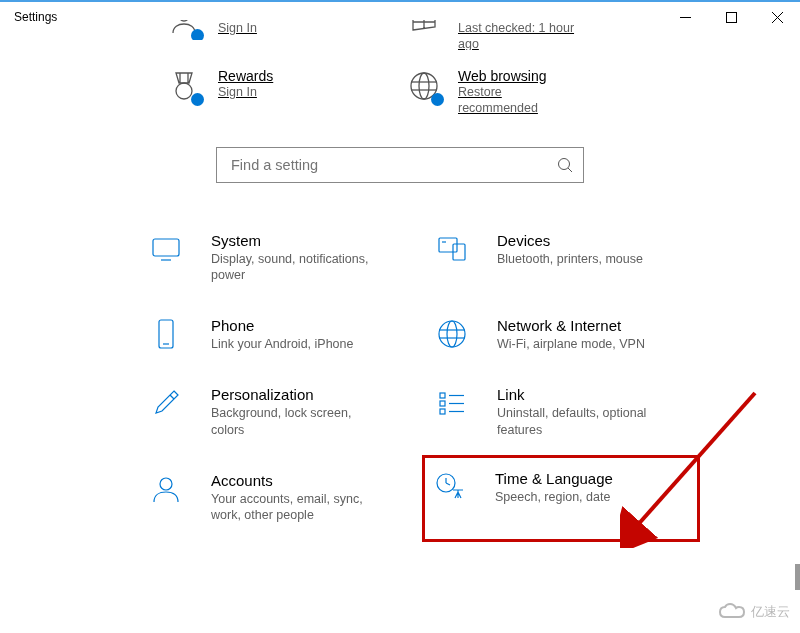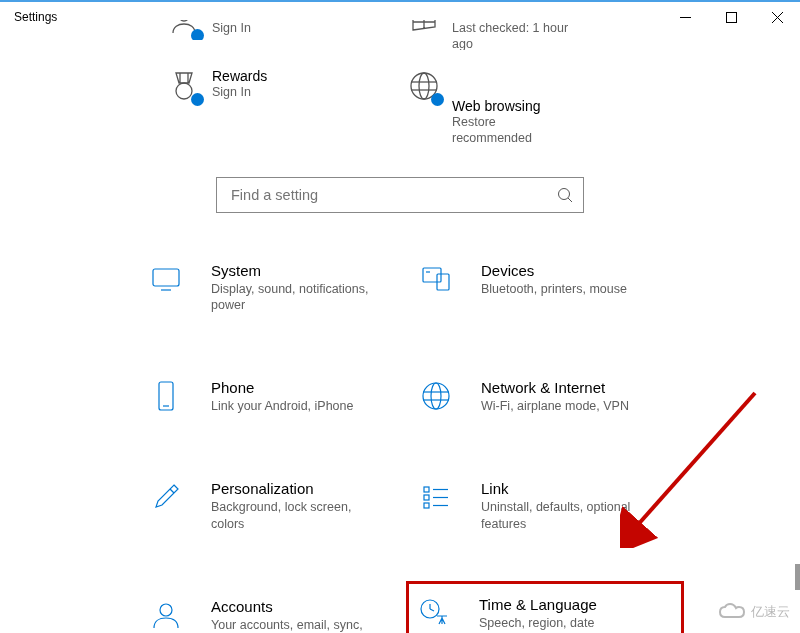--- a/index.html
+++ b/index.html
@@ -41,22 +41,23 @@
     grid-template-columns: 240px 240px;
     column-gap: 0;
     row-gap: 18px;
     padding: 0 0 30px 0;
     margin: 0 auto;
     width: 480px;
   }
   .status-item {
     display: flex;
     align-items: flex-start;
-    gap: 10px;
+    gap: 16px;
     padding: 0 6px;
+    text-decoration: underline;
   }
   .status-icon {
     position: relative;
     width: 36px;
     height: 36px;
     flex-shrink: 0;
     display: flex;
     align-items: center;
     justify-content: center;
   }
@@ -103,20 +104,21 @@
     stroke-width: 1;
   }
 
   
   .grid {
     display: grid;
     grid-template-columns: 270px 270px;
     row-gap: 48px;
     column-gap: 0;
     margin-left: 140px;
+    gap: 16px;
   }
   .tile {
     display: flex;
     align-items: flex-start;
     gap: 28px;
     padding: 6px;
     border: 3px solid transparent;
   }
   .tile.highlight {
     border: 3px solid #c40500;
@@ -236,21 +238,21 @@
   <div class="status-item">
     <div class="status-icon">
       <svg width="34" height="34" viewBox="0 0 34 34" stroke="#555" fill="none" stroke-width="1.3">
         <circle cx="17" cy="17" r="13"></circle>
           <ellipse cx="17" cy="17" rx="5" ry="13"></ellipse>
           <line x1="4" y1="13" x2="30" y2="13"></line>
           <line x1="4" y1="21" x2="30" y2="21"></line>
       </svg>
       <div class="dot"></div>
     </div>
-    <div class="status-text" style="max-width:120px;margin-top:30px;">
+    <div class="status-text" style="max-width:120px;">
       <div class="title">Web browsing</div>
       <div class="sub">Restore recommended</div>
     </div>
   </div>
 </div>
 
 <div class="search-wrap">
   <div class="searchbox">
     <input type="text" placeholder="Find a setting" style="">
     <svg class="sicon" viewBox="0 0 16 16">

